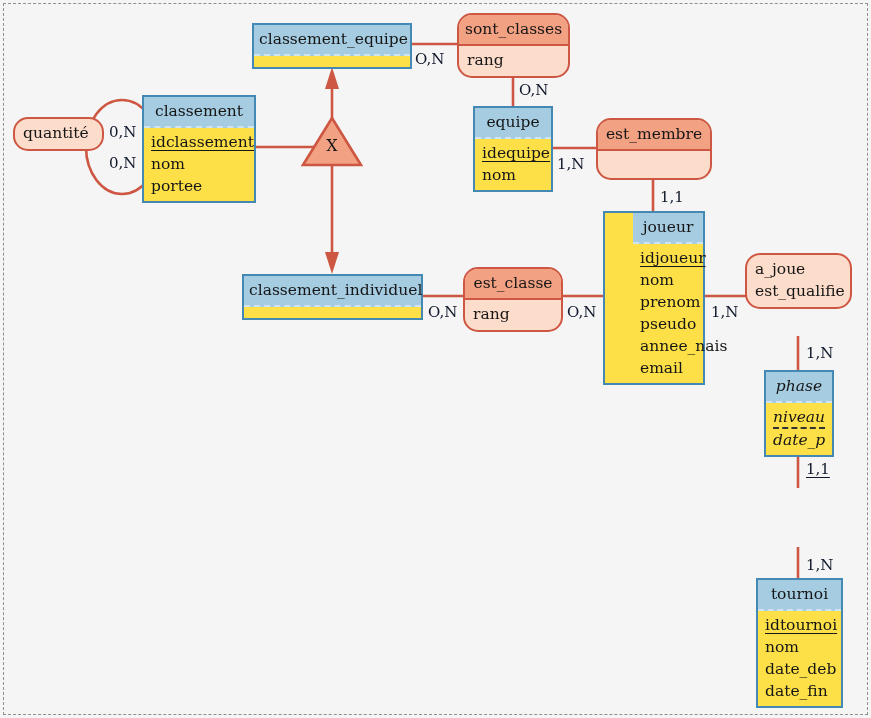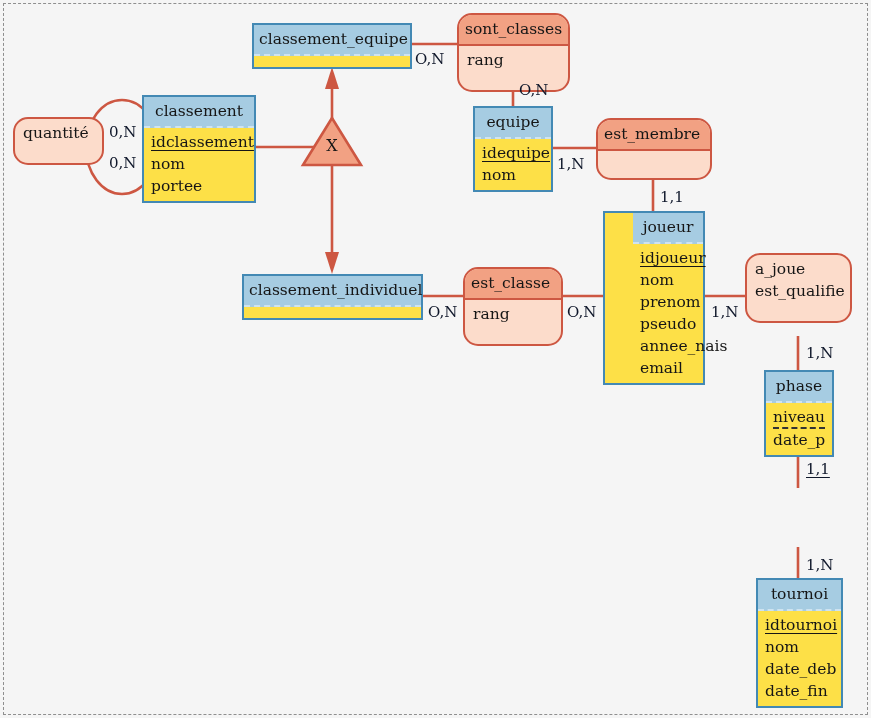--- a/index.html
+++ b/index.html
@@ -12,22 +12,22 @@
   svg.connectors line, svg.connectors ellipse{stroke:#cd5742;stroke-width:2.6;fill:none;}
   svg.connectors polygon.head{fill:#cd5742;stroke:none;}
   svg.connectors polygon.tri{fill:#f2a183;stroke:#cd5742;stroke-width:2.6;}
 
   .node{position:absolute;z-index:2;box-sizing:border-box;font-size:15.5px;line-height:22px;}
   .entity{border:2.5px solid #4389b4;background:#fde047;}
   .ehead{background:#a6cce2;text-align:center;padding:3px 5px 4px;border-bottom:2px dashed #cfe3f0;}
   .ebody{padding:3px 7px 4px;}
   .ebody.empty{padding:0;height:11px;}
   .rel{border:2.5px solid #cd5742;background:#fcdccb;border-radius:15px;overflow:hidden;}
-  .rhead{background:#f2a183;text-align:left;padding:3px 6px 4px;border-bottom:2.5px solid #cd5742;}
-  .rbody{padding:3px 8px 19px;}
+  .rhead{background:#f2a183;text-align:center;padding:3px 6px 4px;border-bottom:2.5px solid #cd5742;}
+  .rbody{padding:3px 8px 5px;}
   .rbody.empty{padding:0;height:27px;}
   .attr{white-space:nowrap;}
   .pk{text-decoration:underline;text-underline-offset:3px;}
   .weak{display:inline-block;border-bottom:2px dashed #333;padding-bottom:1px;line-height:18px;}
 
   .card{position:absolute;z-index:3;color:#0f172a;font-size:15px;line-height:17px;}
   .card.u{text-decoration:underline;text-underline-offset:3px;}
   .trilabel{position:absolute;z-index:3;transform:translate(-50%,-50%);font-size:16px;color:#161616;}
 </style>
 </head>
@@ -90,21 +90,21 @@
       <div class="attr">annee_nais</div>
       <div class="attr">email</div>
     </div>
   </div>
 
   <div class="node entity" style="left:242px;top:274px;width:181px;">
     <div class="ehead">classement_individuel</div>
     <div class="ebody empty"></div>
   </div>
 
-  <div class="node entity" style="left:764px;top:370px;width:70px;">
+  <div class="node entity" style="left:764px;top:370px;width:70px;font-style:italic;">
     <div class="ehead">phase</div>
     <div class="ebody">
       <div class="attr"><span class="weak">niveau</span></div>
       <div class="attr">date_p</div>
     </div>
   </div>
 
   <div class="node entity" style="left:756px;top:578px;width:87px;">
     <div class="ehead">tournoi</div>
     <div class="ebody">

